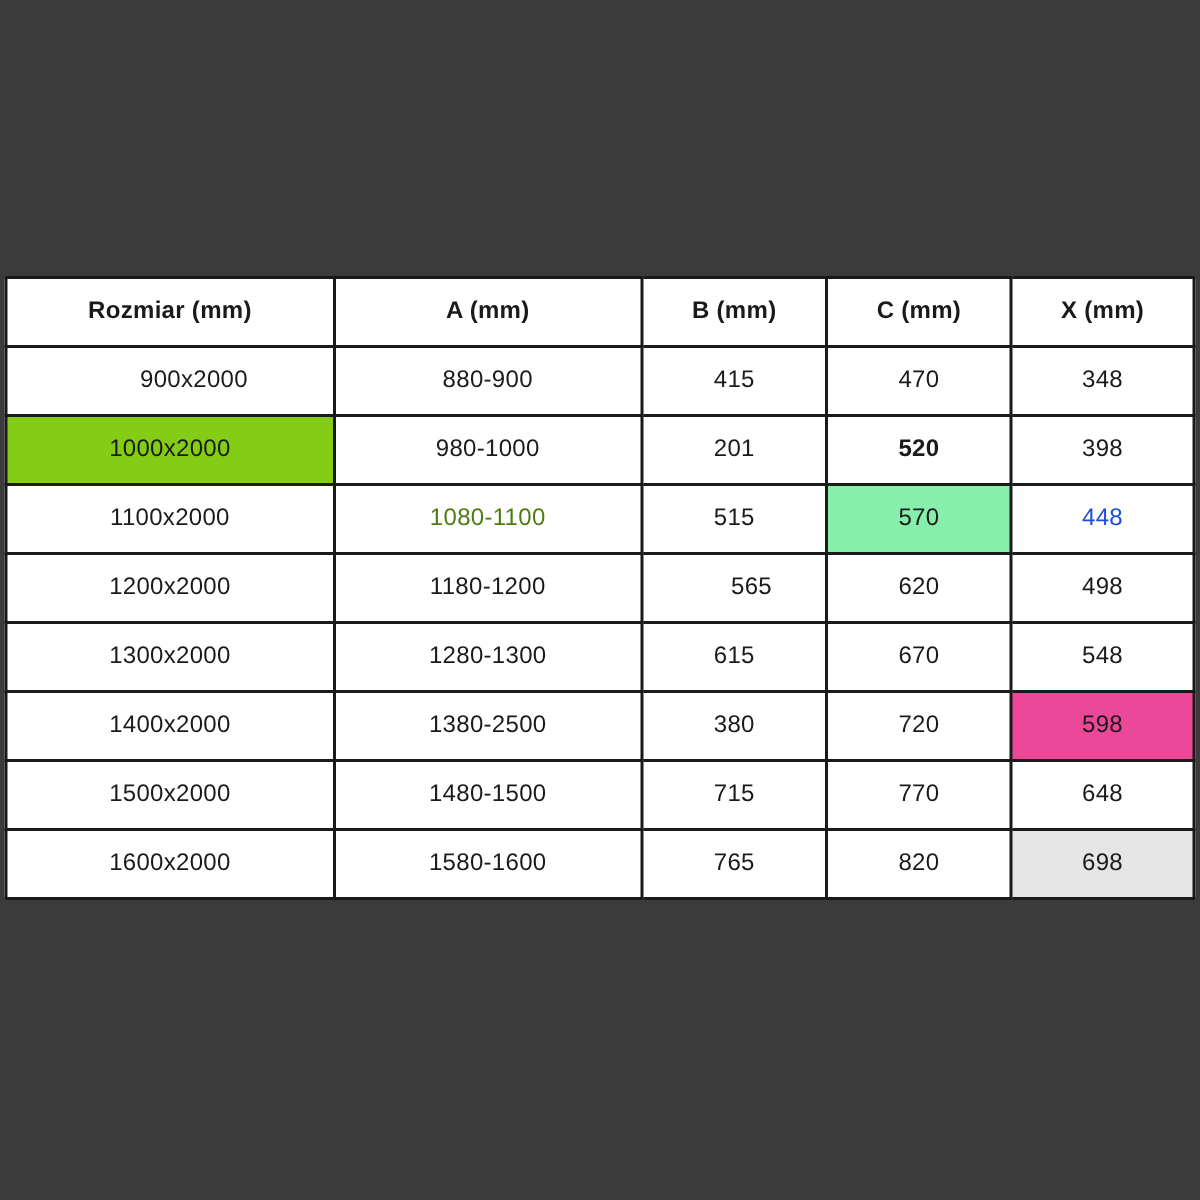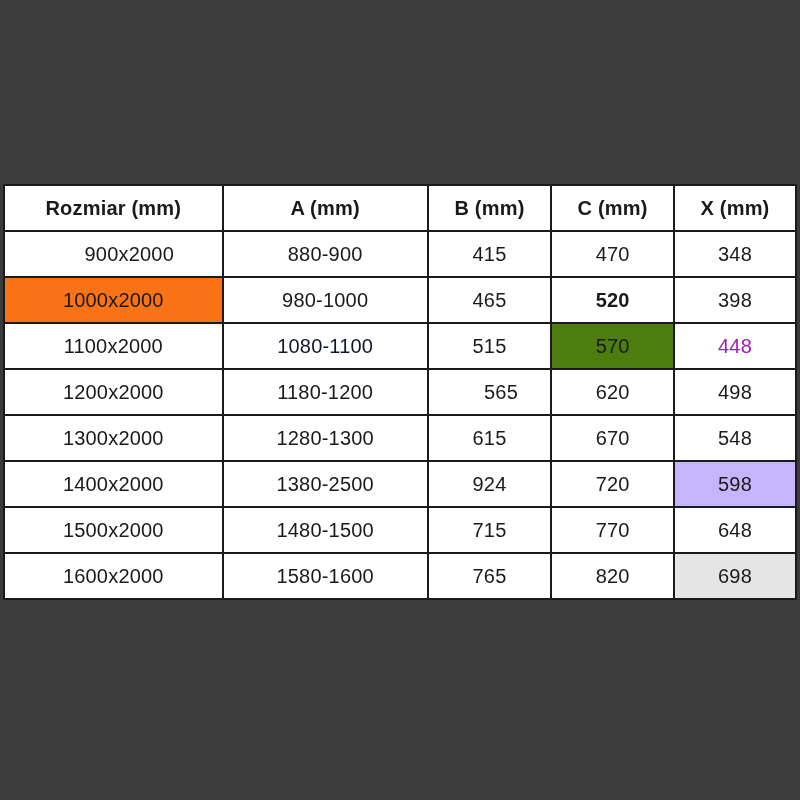--- a/index.html
+++ b/index.html
@@ -24,21 +24,21 @@
     border-collapse: collapse;
     table-layout: fixed;
     background: #ffffff;
   }
   table.size-table th,
   table.size-table td {
     border: 2px solid #1a1a1a;
     height: 44px;            
     text-align: center;
     vertical-align: middle;
-    font-size: 20px;
+    font-size: 16px;
     color: #1a1a1a;
     padding: 0;
     letter-spacing: 0.2px;
   }
   table.size-table th {
     font-weight: bold;
   }
   col.c0 { width: 27.6%; }
   col.c1 { width: 25.9%; }
   col.c2 { width: 15.6%; }
@@ -68,53 +68,53 @@
     </thead>
     <tbody>
         <tr>
           <td style="border-color: rgb(26, 26, 26); color: rgb(26, 26, 26); background: rgb(255, 255, 255); padding-left: 32px;">900x2000</td>
           <td style="border-color: rgb(26, 26, 26); color: rgb(26, 26, 26); background: rgb(255, 255, 255);">880-900</td>
           <td style="border-color: rgb(26, 26, 26); color: rgb(26, 26, 26); background: rgb(255, 255, 255);">415</td>
           <td style="border-color: rgb(26, 26, 26); color: rgb(26, 26, 26); background: rgb(255, 255, 255);">470</td>
           <td style="border-color: rgb(26, 26, 26); color: rgb(26, 26, 26); background: rgb(255, 255, 255);">348</td>
         </tr>
         <tr>
-          <td style="border-color: rgb(26, 26, 26); color: rgb(26, 26, 26); background: #f97316;">1000x2000</td>
+          <td style="border-color: rgb(26, 26, 26); color: rgb(26, 26, 26); background: #84cc16;">1000x2000</td>
           <td style="border-color: rgb(26, 26, 26); color: rgb(26, 26, 26); background: rgb(255, 255, 255);">980-1000</td>
-          <td style="border-color: rgb(26, 26, 26); color: rgb(26, 26, 26); background: rgb(255, 255, 255);">465</td>
+          <td style="border-color: rgb(26, 26, 26); color: rgb(26, 26, 26); background: rgb(255, 255, 255);">201</td>
           <td style="border-color: rgb(26, 26, 26); color: rgb(26, 26, 26); background: rgb(255, 255, 255); font-weight: bold;">520</td>
           <td style="border-color: rgb(26, 26, 26); color: rgb(26, 26, 26); background: rgb(255, 255, 255);">398</td>
         </tr>
         <tr>
           <td style="border-color: rgb(26, 26, 26); color: rgb(26, 26, 26); background: rgb(255, 255, 255);">1100x2000</td>
-          <td style="border-color: rgb(26, 26, 26); color: #0f172a; background: rgb(255, 255, 255);">1080-1100</td>
+          <td style="border-color: rgb(26, 26, 26); color: #4d7c0f; background: rgb(255, 255, 255);">1080-1100</td>
           <td style="border-color: rgb(26, 26, 26); color: rgb(26, 26, 26); background: rgb(255, 255, 255);">515</td>
-          <td style="border-color: rgb(26, 26, 26); color: rgb(26, 26, 26); background: #4d7c0f;">570</td>
-          <td style="border-color: rgb(26, 26, 26); color: #a21caf; background: rgb(255, 255, 255);">448</td>
+          <td style="border-color: rgb(26, 26, 26); color: rgb(26, 26, 26); background: #86efac;">570</td>
+          <td style="border-color: rgb(26, 26, 26); color: #1d4ed8; background: rgb(255, 255, 255);">448</td>
         </tr>
         <tr>
           <td style="border-color: rgb(26, 26, 26); color: rgb(26, 26, 26); background: rgb(255, 255, 255);">1200x2000</td>
           <td style="border-color: rgb(26, 26, 26); color: rgb(26, 26, 26); background: rgb(255, 255, 255);">1180-1200</td>
           <td style="border-color: rgb(26, 26, 26); color: rgb(26, 26, 26); background: rgb(255, 255, 255); padding-left: 23px;">565</td>
           <td style="border-color: rgb(26, 26, 26); color: rgb(26, 26, 26); background: rgb(255, 255, 255);">620</td>
           <td style="border-color: rgb(26, 26, 26); color: rgb(26, 26, 26); background: rgb(255, 255, 255);">498</td>
         </tr>
         <tr>
           <td style="border-color: rgb(26, 26, 26); color: rgb(26, 26, 26); background: rgb(255, 255, 255);">1300x2000</td>
           <td style="border-color: rgb(26, 26, 26); color: rgb(26, 26, 26); background: rgb(255, 255, 255);">1280-1300</td>
           <td style="border-color: rgb(26, 26, 26); color: rgb(26, 26, 26); background: rgb(255, 255, 255);">615</td>
           <td style="border-color: rgb(26, 26, 26); color: rgb(26, 26, 26); background: rgb(255, 255, 255);">670</td>
           <td style="border-color: rgb(26, 26, 26); color: rgb(26, 26, 26); background: rgb(255, 255, 255);">548</td>
         </tr>
         <tr>
           <td style="border-color: rgb(26, 26, 26); color: rgb(26, 26, 26); background: rgb(255, 255, 255);">1400x2000</td>
           <td style="border-color: rgb(26, 26, 26); color: rgb(26, 26, 26); background: rgb(255, 255, 255);">1380-2500</td>
-          <td style="border-color: rgb(26, 26, 26); color: rgb(26, 26, 26); background: rgb(255, 255, 255);">924</td>
+          <td style="border-color: rgb(26, 26, 26); color: rgb(26, 26, 26); background: rgb(255, 255, 255);">380</td>
           <td style="border-color: rgb(26, 26, 26); color: rgb(26, 26, 26); background: rgb(255, 255, 255);">720</td>
-          <td style="border-color: rgb(26, 26, 26); color: rgb(26, 26, 26); background: #c4b5fd; margin-left: 48px;">598</td>
+          <td style="border-color: rgb(26, 26, 26); color: rgb(26, 26, 26); background: #ec4899; margin-left: 48px;">598</td>
         </tr>
         <tr>
           <td style="border-color: rgb(26, 26, 26); color: rgb(26, 26, 26); background: rgb(255, 255, 255);">1500x2000</td>
           <td style="border-color: rgb(26, 26, 26); color: rgb(26, 26, 26); background: rgb(255, 255, 255);">1480-1500</td>
           <td style="border-color: rgb(26, 26, 26); color: rgb(26, 26, 26); background: rgb(255, 255, 255);">715</td>
           <td style="border-color: rgb(26, 26, 26); color: rgb(26, 26, 26); background: rgb(255, 255, 255);">770</td>
           <td style="border-color: rgb(26, 26, 26); color: rgb(26, 26, 26); background: rgb(255, 255, 255);">648</td>
         </tr>
         <tr>
           <td style="border-color: rgb(26, 26, 26); color: rgb(26, 26, 26); background: rgb(255, 255, 255);">1600x2000</td>

